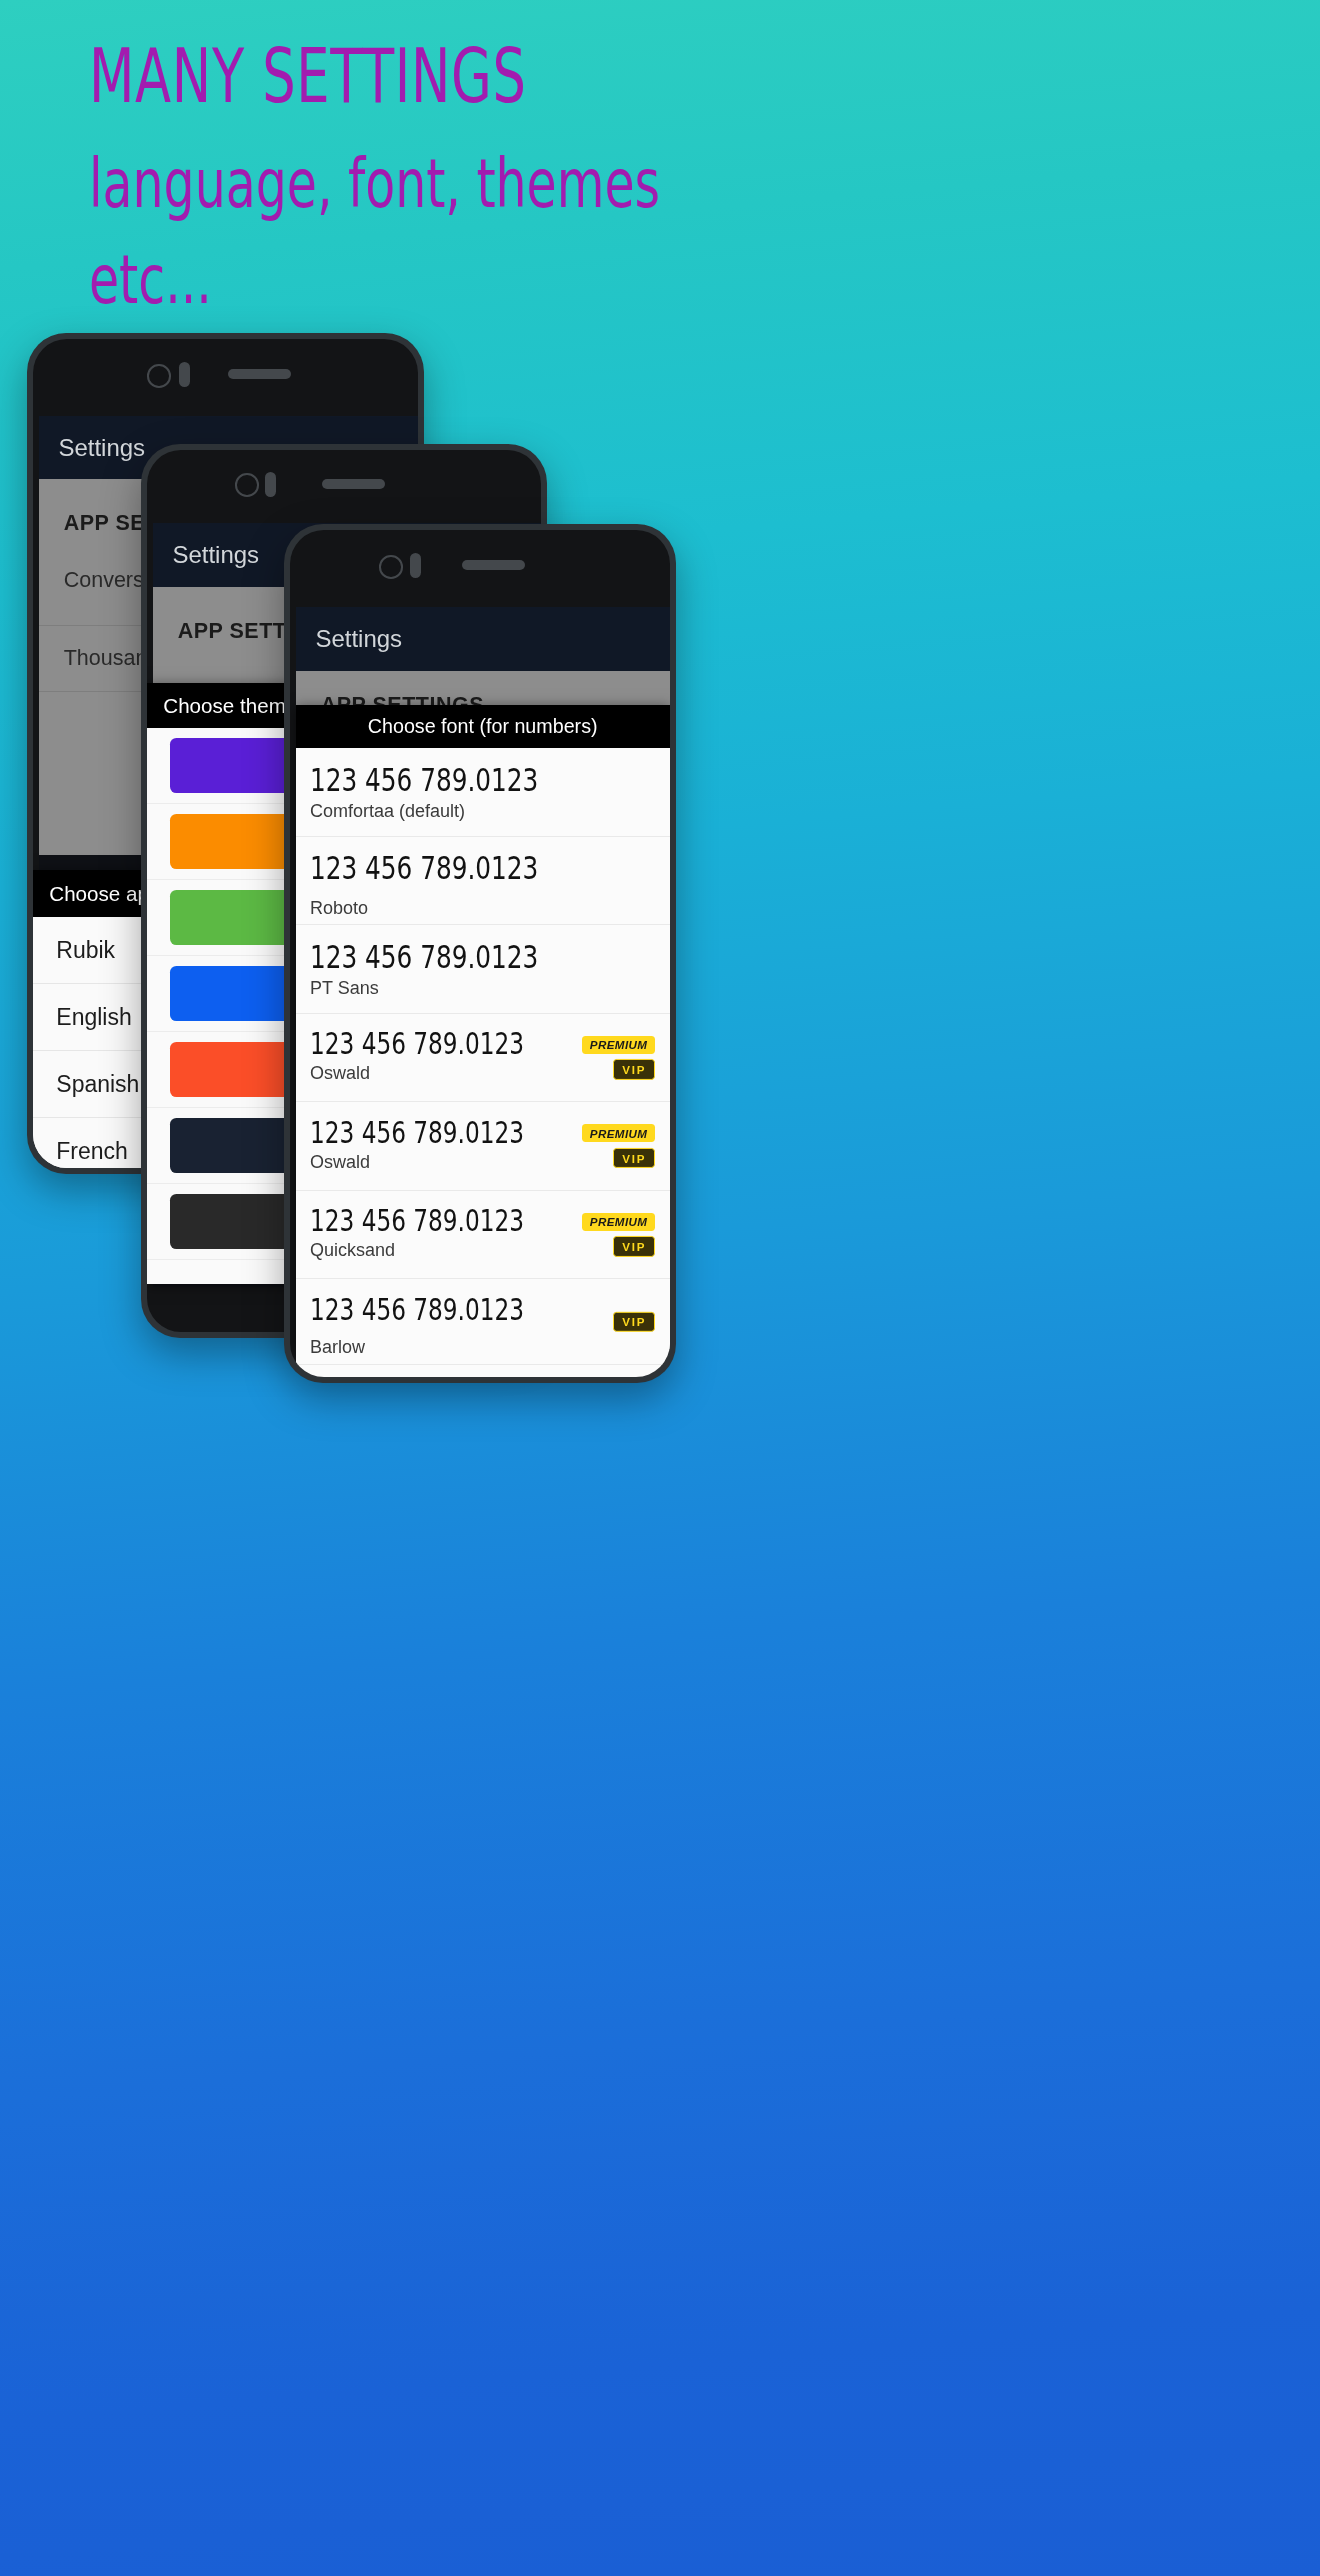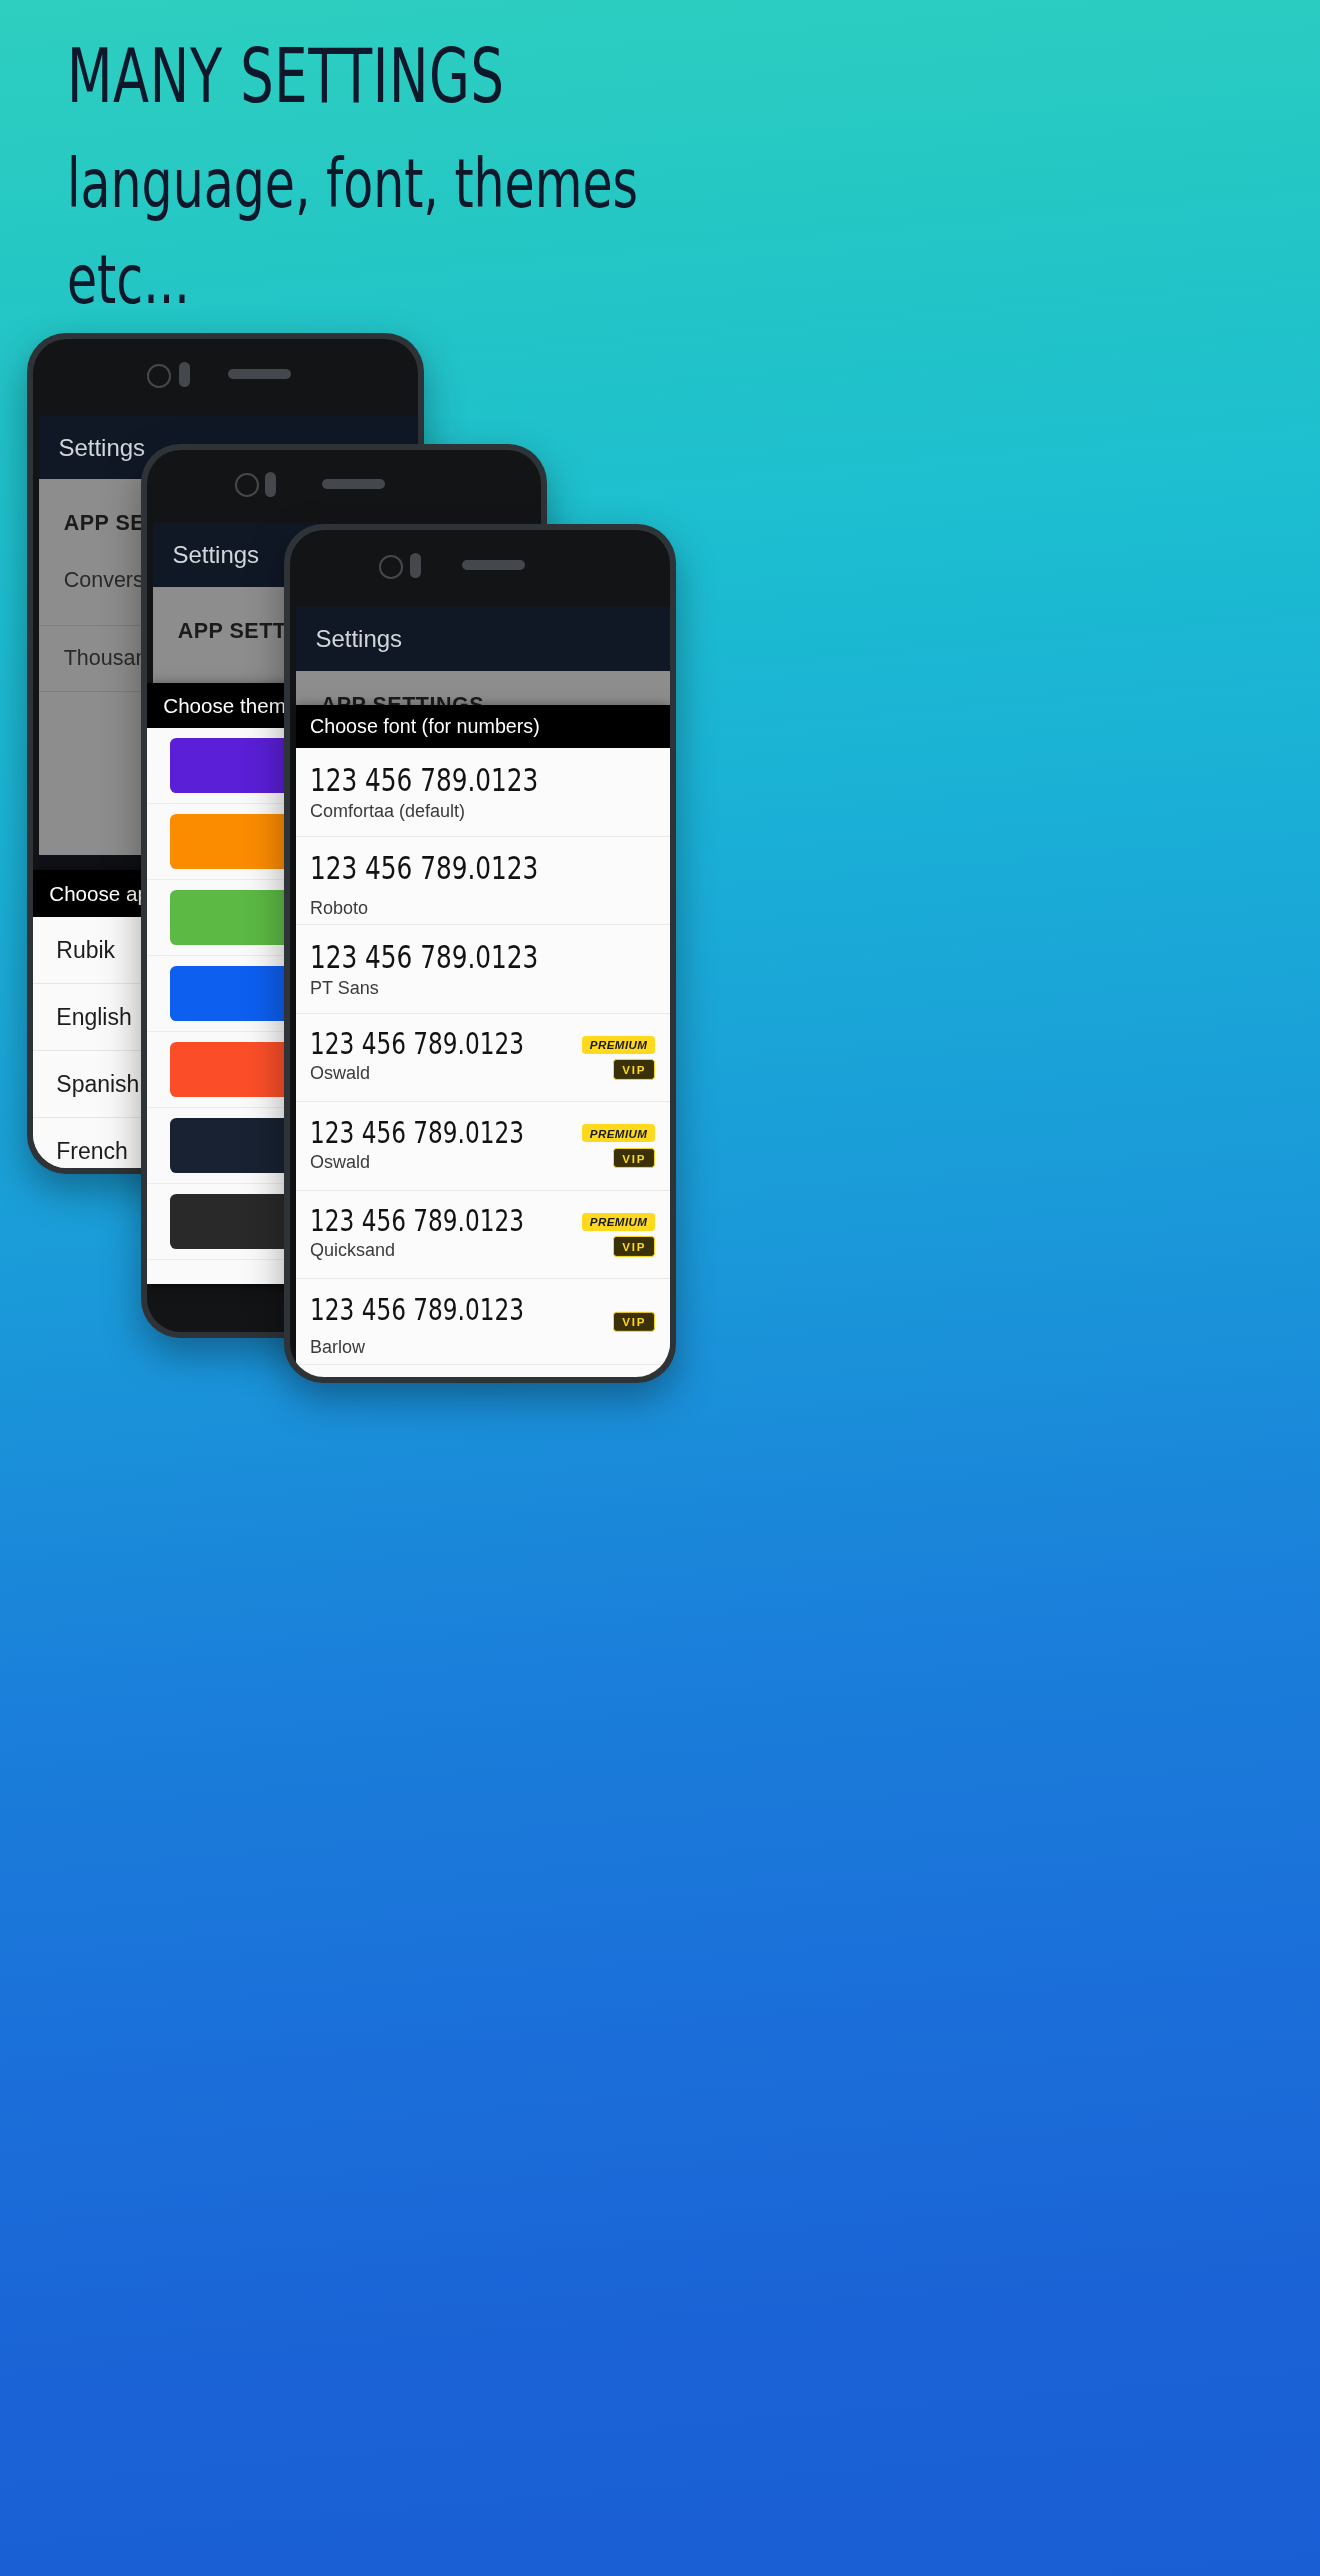--- a/index.html
+++ b/index.html
@@ -3,21 +3,21 @@
 <meta charset="utf-8">
 <style>
   html,body{margin:0;padding:0;}
   body{
     width:1320px;height:2576px;overflow:hidden;position:relative;
     font-family:"Liberation Sans",sans-serif;
     background:linear-gradient(175deg,#2ecfc0 0%,#25c7c4 10%,#1dbed0 22%,#1ab0d6 33%,#1a9ad9 48%,#1a80da 63%,#1b6ed9 78%,#1a62d6 90%,#1a5ed4 100%);
   }
 
   
-  .headline{position:absolute;left:67px;top:36px;width:1073px;color:#0f172a;}
+  .headline{position:absolute;left:89px;top:36px;width:1073px;color:#a21caf;}
   .headline .l1{
     font-family:"DejaVu Sans Condensed","Liberation Sans Narrow","Liberation Sans",sans-serif;
     font-size:75px;line-height:1.08;font-weight:400;letter-spacing:0.9px;
     transform:scaleX(.78);transform-origin:left center;white-space:nowrap;
   }
   .headline .l2,.headline .l3{
     font-family:"DejaVu Sans Condensed","Liberation Sans Narrow","Liberation Sans",sans-serif;
     font-size:68px;line-height:1.08;font-weight:400;
     transform:scaleX(.80);transform-origin:left center;white-space:nowrap;
   }
@@ -167,21 +167,21 @@
     <div class="screen" style="left:5.4px;top:77px;right:-9px;bottom:41px;">
       <div class="appbar" style="height:64px;padding:0 19.7px;">
         <span style="font-size:24px;">Settings</span>
       </div>
       <div class="scrim" style="height:54px;">
         <div class="secthead" style="font-size:21.5px;padding:21.5px 25px 0 25px;">APP SETTINGS</div>
       </div>
     </div>
 
     <div class="dlg" style="left:5.4px;top:175px;width:374px;height:644px;">
-      <div class="dlgtitle" style="height:43px;padding:0 14.3px;">
+      <div class="dlgtitle" style="height:43px;padding:0 14.3px;justify-content:center;">
         <span style="font-size:19.7px;">Choose font (for numbers)</span>
       </div>
 
       <div class="fontrow" style="height:75px;padding:12.5px 14.3px 0 14.3px;">
         <div class="fontsample" style="font-size:32px;">123 456 789.0123</div>
         <div class="fontname" style="margin-top:1.8px;">Comfortaa (default)</div>
       </div>
 
       <div class="fontrow" style="height:75px;padding:12.5px 14.3px 0 14.3px;">
         <div class="fontsample" style="font-size:32px;">123 456 789.0123</div>

